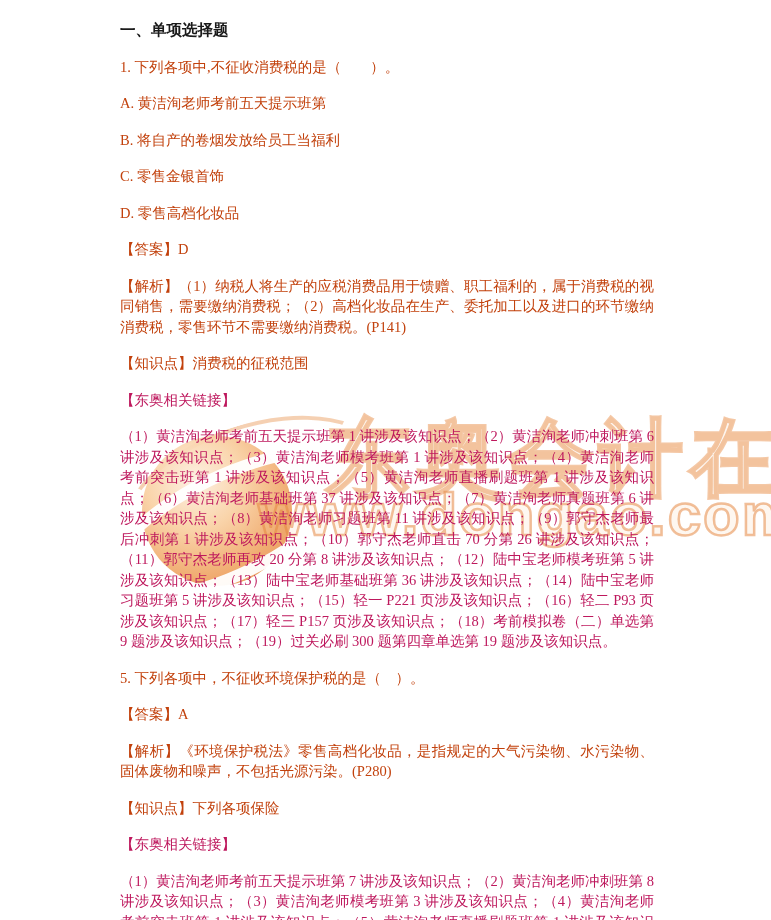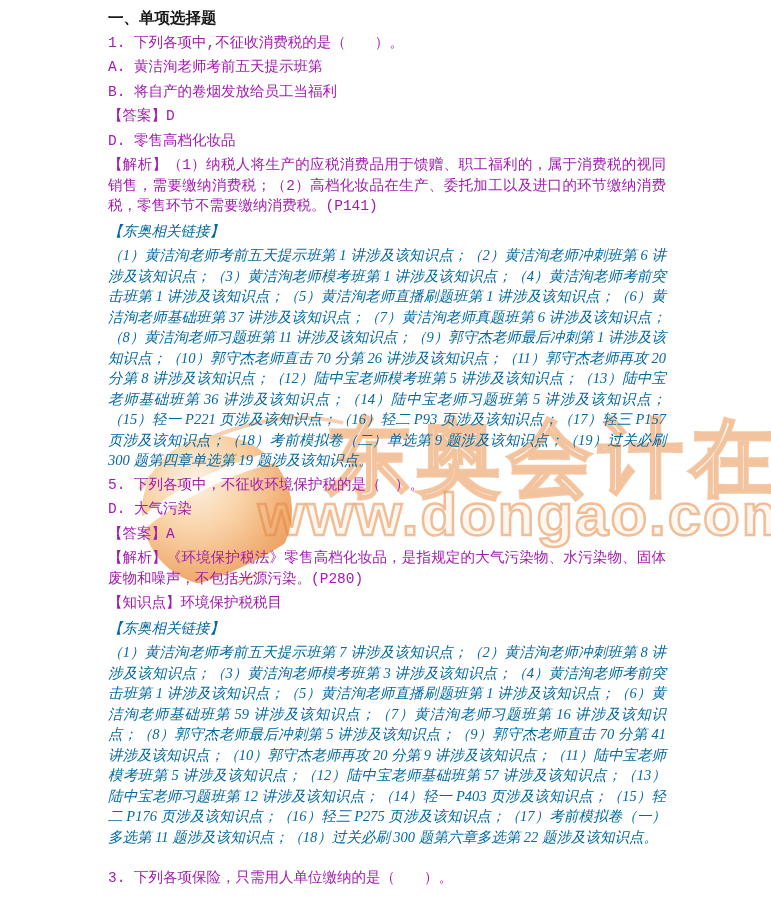--- a/index.html
+++ b/index.html
@@ -18,28 +18,28 @@
   .doc {
     position: absolute;
     left: 104px; top: 4px;
     width: 566px;
     z-index: 2;
     color: #1a1a1a;
     font-size: 14.5px;
     line-height: 20.5px;
     text-align: justify;
   }
-  .doc p { margin: 4px; }
+  .doc p { margin: 16px; }
   .blk-title {
     font-family: "Liberation Sans", "DejaVu Sans", sans-serif;
     font-weight: bold;
     font-size: 15.5px;
   }
-  .blk-text { color: #a21caf; font-family: Liberation Mono, monospace; }
-  .blk-red  { color: #0369a1; font-style: italic; }
+  .blk-text { color: #c2410c; }
+  .blk-red  { color: #be185d; }
   .gap { margin-top: 21px !important; }
 
   
   .wm { position: absolute; inset: 0; z-index: 1; pointer-events: none; }
   .wm-cn {
     position: absolute;
     left: 326px; top: 402px;
     font-family: "Liberation Sans", "DejaVu Sans", sans-serif;
     font-weight: bold;
     font-size: 84px;
@@ -99,28 +99,29 @@
     <div class="wm-swoosh"></div>
     <div class="wm-cn">东奥会计在线</div>
     <div class="wm-url">www.dongao.com</div>
   </div>
 
   <div class="doc">
       <p class="blk-title">一、单项选择题</p>
       <p class="blk-text">1. 下列各项中,不征收消费税的是（　　）。</p>
       <p class="blk-text">A. 黄洁洵老师考前五天提示班第</p>
       <p class="blk-text">B. 将自产的卷烟发放给员工当福利</p>
+      <p class="blk-text">C. 零售金银首饰</p>
+      <p class="blk-text">D. 零售高档化妆品</p>
       <p class="blk-text">【答案】D</p>
-      <p class="blk-text">D. 零售高档化妆品</p>
       <p class="blk-text">【解析】（1）纳税人将生产的应税消费品用于馈赠、职工福利的，属于消费税的视同销售，需要缴纳消费税；（2）高档化妆品在生产、委托加工以及进口的环节缴纳消费税，零售环节不需要缴纳消费税。(P141)</p>
+      <p class="blk-text">【知识点】消费税的征税范围</p>
       <p class="blk-red">【东奥相关链接】</p>
       <p class="blk-red">（1）黄洁洵老师考前五天提示班第 1 讲涉及该知识点；（2）黄洁洵老师冲刺班第 6 讲涉及该知识点；（3）黄洁洵老师模考班第 1 讲涉及该知识点；（4）黄洁洵老师考前突击班第 1 讲涉及该知识点；（5）黄洁洵老师直播刷题班第 1 讲涉及该知识点；（6）黄洁洵老师基础班第 37 讲涉及该知识点；（7）黄洁洵老师真题班第 6 讲涉及该知识点；（8）黄洁洵老师习题班第 11 讲涉及该知识点；（9）郭守杰老师最后冲刺第 1 讲涉及该知识点；（10）郭守杰老师直击 70 分第 26 讲涉及该知识点；（11）郭守杰老师再攻 20 分第 8 讲涉及该知识点；（12）陆中宝老师模考班第 5 讲涉及该知识点；（13）陆中宝老师基础班第 36 讲涉及该知识点；（14）陆中宝老师习题班第 5 讲涉及该知识点；（15）轻一 P221 页涉及该知识点；（16）轻二 P93 页涉及该知识点；（17）轻三 P157 页涉及该知识点；（18）考前模拟卷（二）单选第 9 题涉及该知识点；（19）过关必刷 300 题第四章单选第 19 题涉及该知识点。</p>
       <p class="blk-text">5. 下列各项中，不征收环境保护税的是（　）。</p>
-      <p class="blk-text">D. 大气污染</p>
       <p class="blk-text">【答案】A</p>
       <p class="blk-text">【解析】《环境保护税法》零售高档化妆品，是指规定的大气污染物、水污染物、固体废物和噪声，不包括光源污染。(P280)</p>
-      <p class="blk-text">【知识点】环境保护税税目</p>
+      <p class="blk-text">【知识点】下列各项保险</p>
       <p class="blk-red">【东奥相关链接】</p>
       <p class="blk-red">（1）黄洁洵老师考前五天提示班第 7 讲涉及该知识点；（2）黄洁洵老师冲刺班第 8 讲涉及该知识点；（3）黄洁洵老师模考班第 3 讲涉及该知识点；（4）黄洁洵老师考前突击班第 1 讲涉及该知识点；（5）黄洁洵老师直播刷题班第 1 讲涉及该知识点；（6）黄洁洵老师基础班第 59 讲涉及该知识点；（7）黄洁洵老师习题班第 16 讲涉及该知识点；（8）郭守杰老师最后冲刺第 5 讲涉及该知识点；（9）郭守杰老师直击 70 分第 41 讲涉及该知识点；（10）郭守杰老师再攻 20 分第 9 讲涉及该知识点；（11）陆中宝老师模考班第 5 讲涉及该知识点；（12）陆中宝老师基础班第 57 讲涉及该知识点；（13）陆中宝老师习题班第 12 讲涉及该知识点；（14）轻一 P403 页涉及该知识点；（15）轻二 P176 页涉及该知识点；（16）轻三 P275 页涉及该知识点；（17）考前模拟卷（一）多选第 11 题涉及该知识点；（18）过关必刷 300 题第六章多选第 22 题涉及该知识点。</p>
       <p class="blk-text gap">3. 下列各项保险，只需用人单位缴纳的是（　　）。</p>
     </div>
 
 </div>
 
 </body></html>

